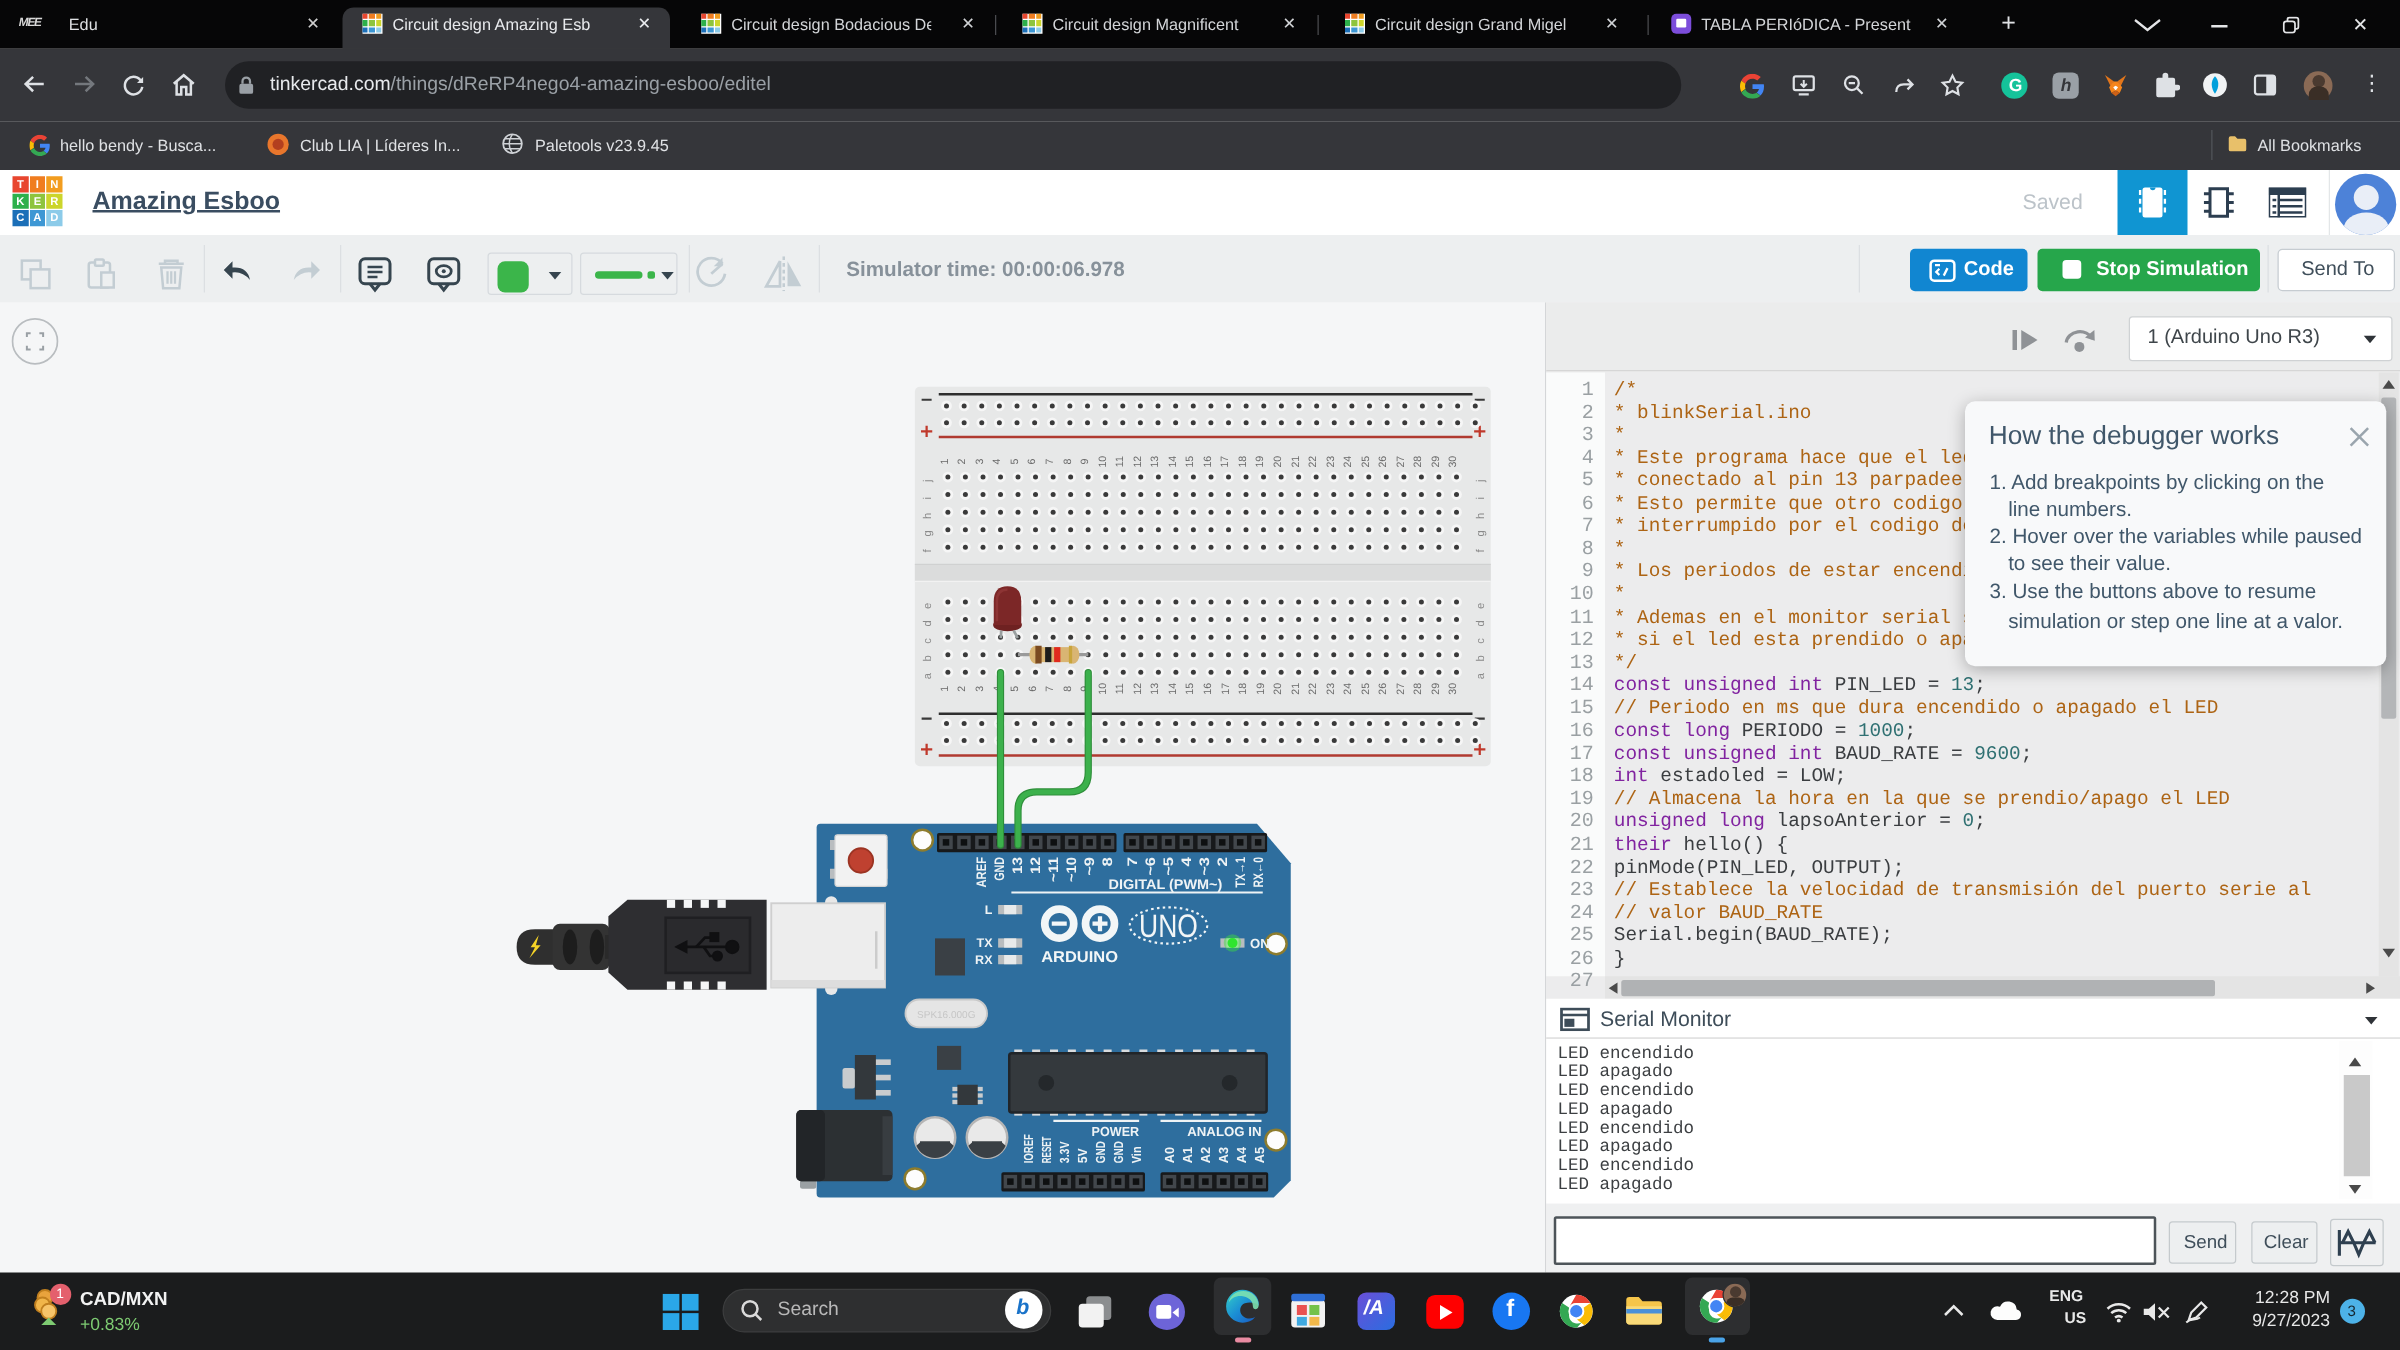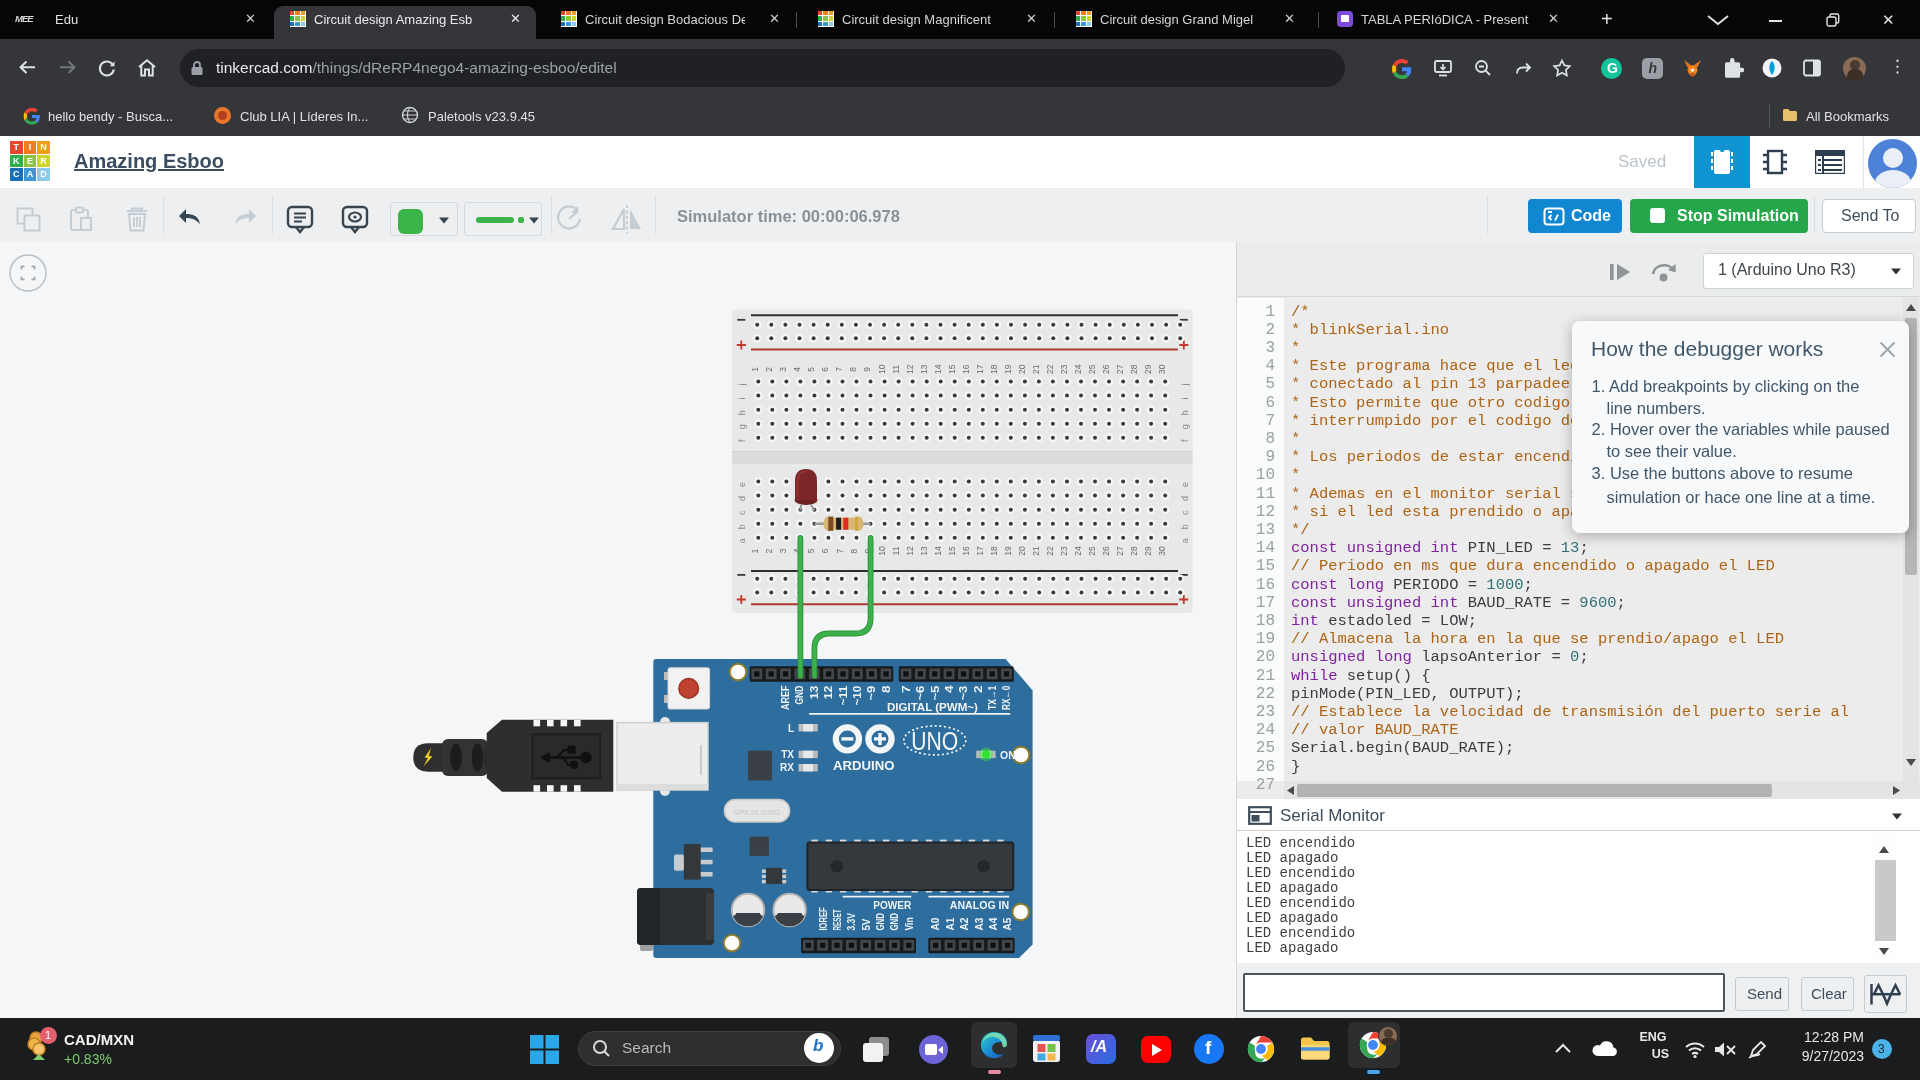--- a/index.html
+++ b/index.html
@@ -780,21 +780,21 @@
 <div class="tx mono" style="left:1291px;top:575.5px;font-size:15.5px"><span style="color:#8123a0">const long</span><span style="color:#3a3d40"> PERIODO = </span><span style="color:#2f7072">1000</span><span style="color:#3a3d40">;</span></div>
 <div class="tx mono" style="left:1245px;top:593.7px;width:30px;text-align:right;font-size:16px;color:#9aa0a3">17</div>
 <div class="tx mono" style="left:1291px;top:593.7px;font-size:15.5px"><span style="color:#8123a0">const unsigned int</span><span style="color:#3a3d40"> BAUD_RATE = </span><span style="color:#2f7072">9600</span><span style="color:#3a3d40">;</span></div>
 <div class="tx mono" style="left:1245px;top:611.9px;width:30px;text-align:right;font-size:16px;color:#9aa0a3">18</div>
 <div class="tx mono" style="left:1291px;top:611.9px;font-size:15.5px"><span style="color:#8123a0">int</span><span style="color:#3a3d40"> estadoled = LOW;</span></div>
 <div class="tx mono" style="left:1245px;top:630.1px;width:30px;text-align:right;font-size:16px;color:#9aa0a3">19</div>
 <div class="tx mono" style="left:1291px;top:630.1px;font-size:15.5px"><span style="color:#ad6414">// Almacena la hora en la que se prendio/apago el LED</span></div>
 <div class="tx mono" style="left:1245px;top:648.3px;width:30px;text-align:right;font-size:16px;color:#9aa0a3">20</div>
 <div class="tx mono" style="left:1291px;top:648.3px;font-size:15.5px"><span style="color:#8123a0">unsigned long</span><span style="color:#3a3d40"> lapsoAnterior = </span><span style="color:#2f7072">0</span><span style="color:#3a3d40">;</span></div>
 <div class="tx mono" style="left:1245px;top:666.5px;width:30px;text-align:right;font-size:16px;color:#9aa0a3">21</div>
-<div class="tx mono" style="left:1291px;top:666.5px;font-size:15.5px"><span style="color:#8123a0">while</span><span style="color:#3a3d40"> setup() {</span></div>
+<div class="tx mono" style="left:1291px;top:666.5px;font-size:15.5px"><span style="color:#8123a0">their</span><span style="color:#3a3d40"> hello() {</span></div>
 <div class="tx mono" style="left:1245px;top:684.7px;width:30px;text-align:right;font-size:16px;color:#9aa0a3">22</div>
 <div class="tx mono" style="left:1291px;top:684.7px;font-size:15.5px"><span style="color:#3a3d40">pinMode(PIN_LED, OUTPUT);</span></div>
 <div class="tx mono" style="left:1245px;top:702.9px;width:30px;text-align:right;font-size:16px;color:#9aa0a3">23</div>
 <div class="tx mono" style="left:1291px;top:702.9px;font-size:15.5px"><span style="color:#ad6414">// Establece la velocidad de transmisión del puerto serie al</span></div>
 <div class="tx mono" style="left:1245px;top:721.1px;width:30px;text-align:right;font-size:16px;color:#9aa0a3">24</div>
 <div class="tx mono" style="left:1291px;top:721.1px;font-size:15.5px"><span style="color:#ad6414">// valor BAUD_RATE</span></div>
 <div class="tx mono" style="left:1245px;top:739.3px;width:30px;text-align:right;font-size:16px;color:#9aa0a3">25</div>
 <div class="tx mono" style="left:1291px;top:739.3px;font-size:15.5px"><span style="color:#3a3d40">Serial.begin(BAUD_RATE);</span></div>
 <div class="tx mono" style="left:1245px;top:757.5px;width:30px;text-align:right;font-size:16px;color:#9aa0a3">26</div>
 <div class="tx mono" style="left:1291px;top:757.5px;font-size:15.5px"><span style="color:#3a3d40">}</span></div>
@@ -854,21 +854,21 @@
 <div class="ab" style="left:1571.7px;top:320.5px;width:337px;height:212px;background:#f8f9fa;border-radius:8px;box-shadow:0 3px 14px rgba(0,0,0,.28)"></div>
 <div class="tx" style="left:1591px;top:337px;font-size:21px;color:#40576a;font-weight:400;">How the debugger works</div>
 <svg class="ab" style="left:1879px;top:341px" width="17" height="17">
     <path d="M1.5 1.5 L15.5 15.5 M15.5 1.5 L1.5 15.5" stroke="#9aa5ad" stroke-width="2"></path>
   </svg>
 <div class="tx" style="left:1591.6px;top:377px;font-size:16.5px;color:#40576a;font-weight:400;">1. Add breakpoints by clicking on the</div>
 <div class="tx" style="left:1606.5px;top:398.6px;font-size:16.5px;color:#40576a;font-weight:400;text-align:right;">line numbers.</div>
 <div class="tx" style="left:1591.6px;top:420.3px;font-size:16.5px;color:#40576a;font-weight:400;">2. Hover over the variables while paused</div>
 <div class="tx" style="left:1606.5px;top:442px;font-size:16.5px;color:#40576a;font-weight:400;">to see their value.</div>
 <div class="tx" style="left:1591.6px;top:463.6px;font-size:16.5px;color:#40576a;font-weight:400;">3. Use the buttons above to resume</div>
-<div class="tx" style="left:1606.5px;top:487.7px;font-size:16.5px;color:#40576a;font-weight:400;">simulation or hace one line at a time.</div>
+<div class="tx" style="left:1606.5px;top:487.7px;font-size:16.5px;color:#40576a;font-weight:400;">simulation or step one line at a valor.</div>
 <div class="ab" style="left:0px;top:1018px;width:1920px;height:62px;background:#1b1c1d"></div>
 <svg class="ab" style="left:26px;top:1030px" width="26" height="26">
     <circle cx="10" cy="8" r="6" fill="#e8a33d" stroke="#c07f1f" stroke-width="1.5"></circle>
     <circle cx="8" cy="14" r="6" fill="#f0b54a" stroke="#c07f1f" stroke-width="1.5"></circle>
     <circle cx="13" cy="19" r="6" fill="#f6c46a" stroke="#c07f1f" stroke-width="1.5"></circle>
   </svg>
 <div class="ab" style="left:40px;top:1027px;width:17px;height:17px;background:#e4606d;border-radius:50%">
     <span style="position:absolute;left:5px;top:2px;font-size:11px;color:#fff">1</span>
   </div>
 <svg class="ab" style="left:32px;top:1052px" width="14" height="9">

